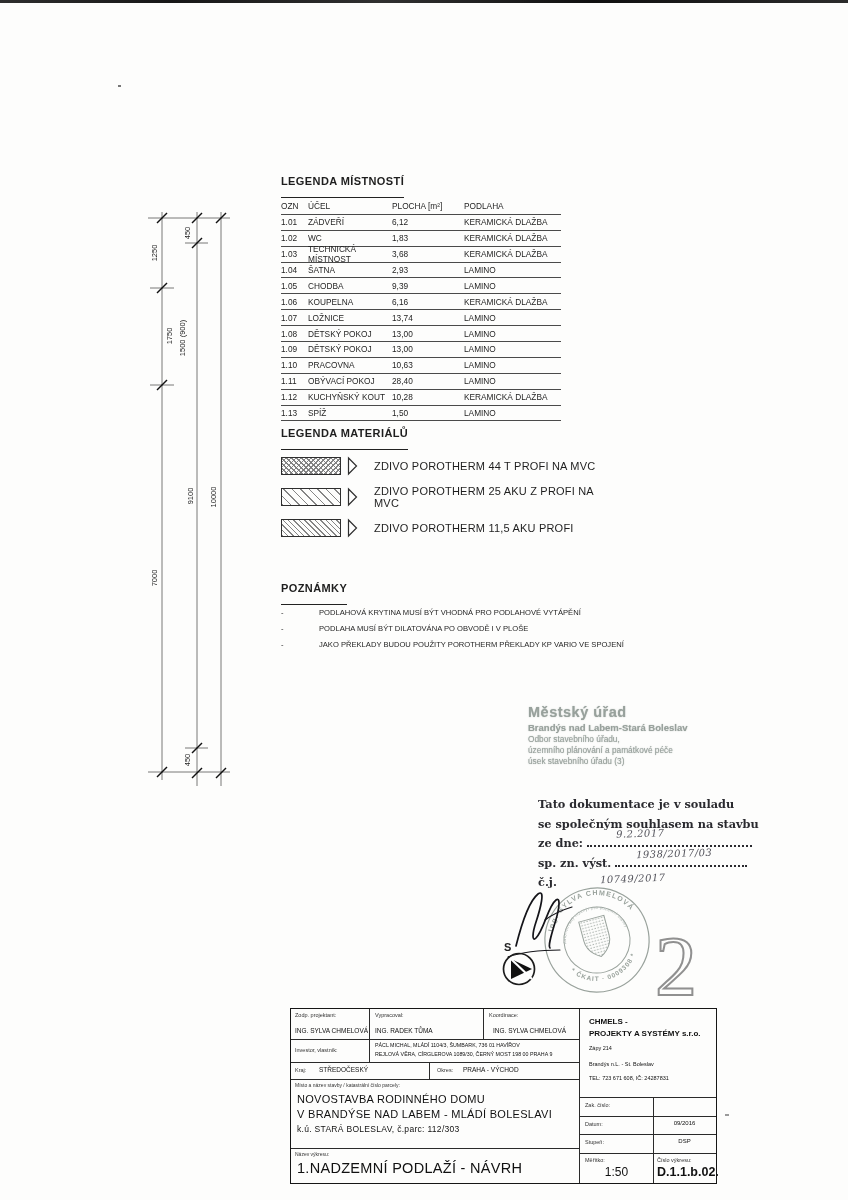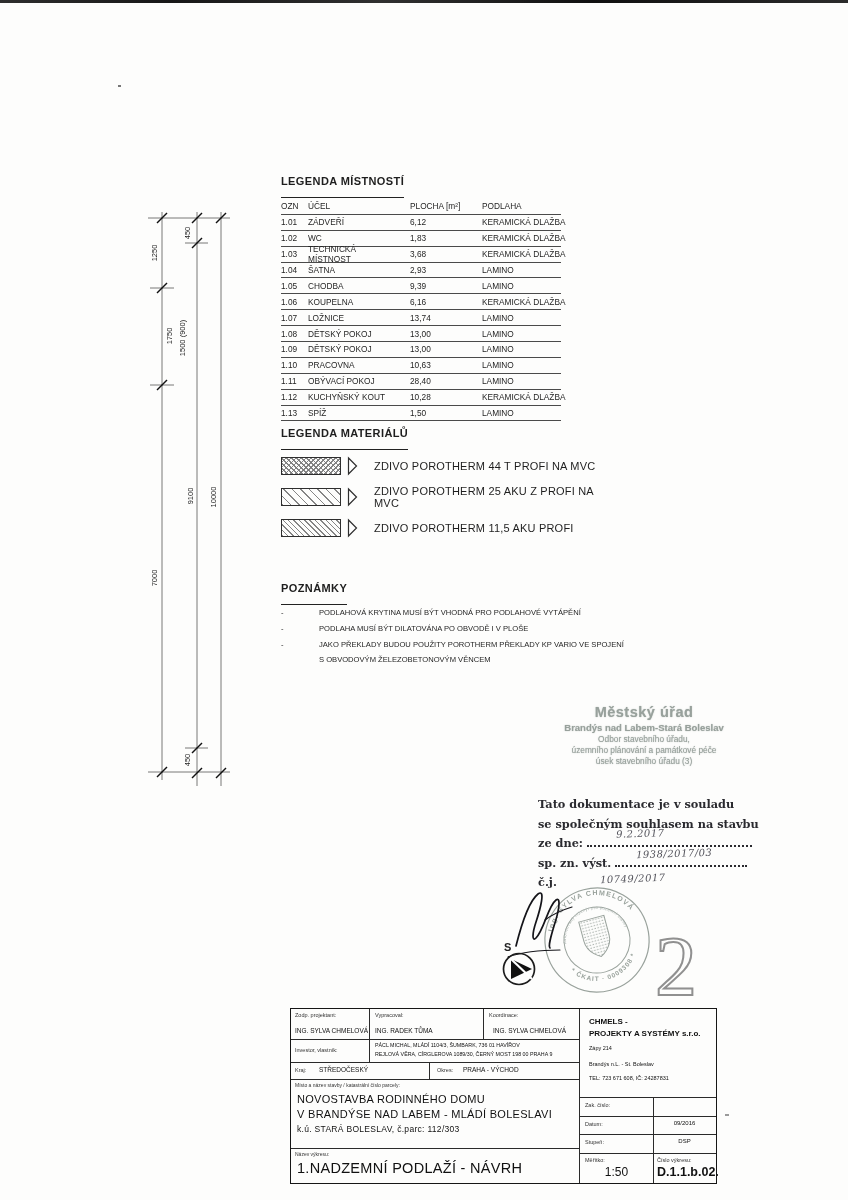--- a/index.html
+++ b/index.html
@@ -16,21 +16,21 @@
   
   .sec-title{font-size:11px;font-weight:bold;letter-spacing:.4px;
     border-bottom:1.4px solid #222;padding-bottom:10px;display:inline-block;}
 
   
   .rl-table{left:281px;top:199px;width:280px;font-size:8.3px;}
   .rl-row{display:flex;align-items:center;height:14.9px;border-bottom:1px solid #4a4a4a;}
   .rl-head{font-size:8.3px;}
   .c-ozn{width:27px;flex:none;}
   .c-ucel{width:84px;flex:none;}
-  .c-plocha{width:72px;flex:none;margin-left:18px;}
+  .c-plocha{width:72px;flex:none;}
   .c-podlaha{width:103px;flex:none;}
 
   
   .mat-list{left:281px;top:450px;width:330px;}
   .mat-item{display:flex;align-items:center;height:31px;}
   .swatch{width:58px;height:16px;border:1.5px solid #2e2e2e;flex:none;margin-right:6px;background:#fff;}
   .swatch.cross{background:
      repeating-linear-gradient(45deg,rgba(120,120,120,.9) 0 1px,transparent 1px 3.5px),
      repeating-linear-gradient(-45deg,rgba(120,120,120,.9) 0 1px,transparent 1px 3.5px);}
   .swatch.diag{background:
@@ -38,21 +38,21 @@
   .swatch.diag-dense{background:
      repeating-linear-gradient(45deg,rgba(120,120,120,.9) 0 1px,transparent 1px 3.8px);}
   .pointer{flex:none;margin-right:16px;}
   .mat-label{font-size:11px;letter-spacing:.2px;}
 
   
   .notes-list{left:281px;top:605px;width:360px;font-size:7.6px;line-height:15.8px;}
   .note-item{display:flex;}
   .note-bullet{width:38px;flex:none;}
   
-  .office-stamp{left:528px;top:704px;width:232px;text-align:center;color:#98a19c;
+  .office-stamp{left:528px;top:704px;width:232px;text-align:left;color:#98a19c;
     text-shadow:0 0 1.2px rgba(150,160,155,.75);}
   .os1{font-size:14.5px;font-weight:bold;letter-spacing:.5px;}
   .os2{font-size:9.5px;font-weight:bold;margin-top:2px;}
   .os3{font-size:8.3px;margin-top:1px;}
 
   
   .approval{left:538px;top:797px;width:240px;font-family:"DejaVu Serif",serif;
     font-weight:bold;font-size:11.3px;color:#2a2a2f;}
   .ap-line{position:relative;margin-bottom:5.5px;white-space:nowrap;}
   .leader{display:inline-block;border-bottom:2px dotted #2a2a2f;height:.65em;}
@@ -260,24 +260,20 @@
       <div class="note-item">
         <span class="note-bullet">-</span>
         <span>PODLAHA MUSÍ BÝT DILATOVÁNA PO OBVODĚ I V PLOŠE</span>
       </div>
 
       <div class="note-item">
         <span class="note-bullet">-</span>
         <span>JAKO PŘEKLADY BUDOU POUŽITY POROTHERM PŘEKLADY KP VARIO VE SPOJENÍ</span>
       </div>
 
-      <div class="note-item">
-        <span class="note-bullet"></span>
-        <span>S OBVODOVÝM ŽELEZOBETONOVÝM VĚNCEM</span>
-      </div>
     </div>
 
   <div class="abs office-stamp">
     <div class="os1">Městský úřad</div>
     <div class="os2">Brandýs nad Labem-Stará Boleslav</div>
     <div class="os3">Odbor stavebního úřadu,</div>
     <div class="os3">územního plánování a památkové péče</div>
     <div class="os3">úsek stavebního úřadu (3)</div>
   </div>
 

